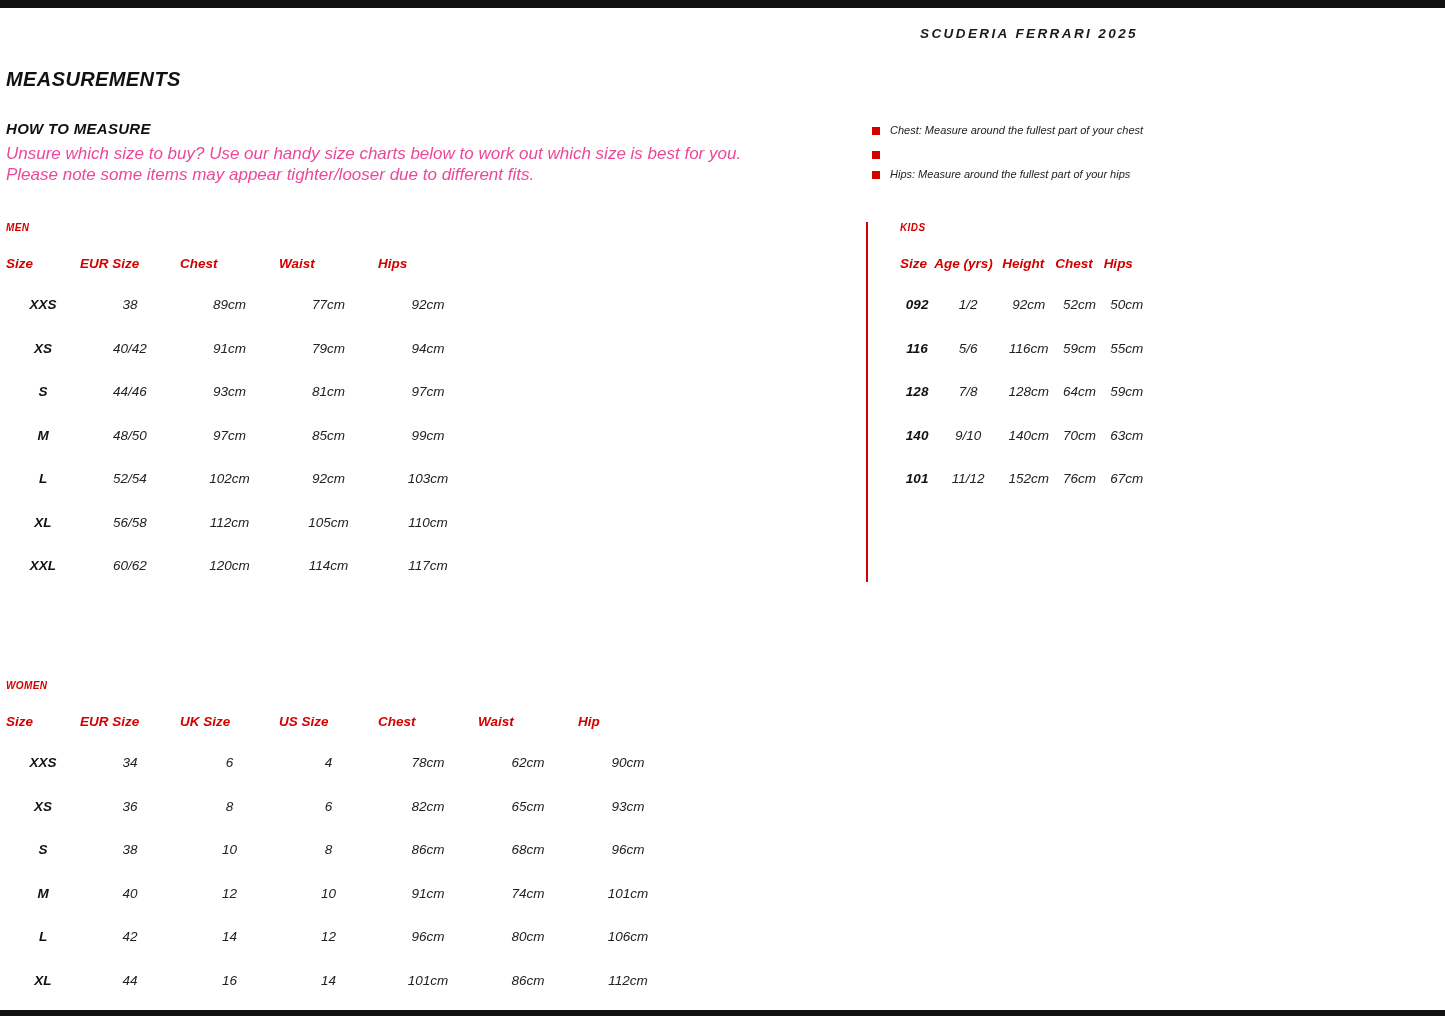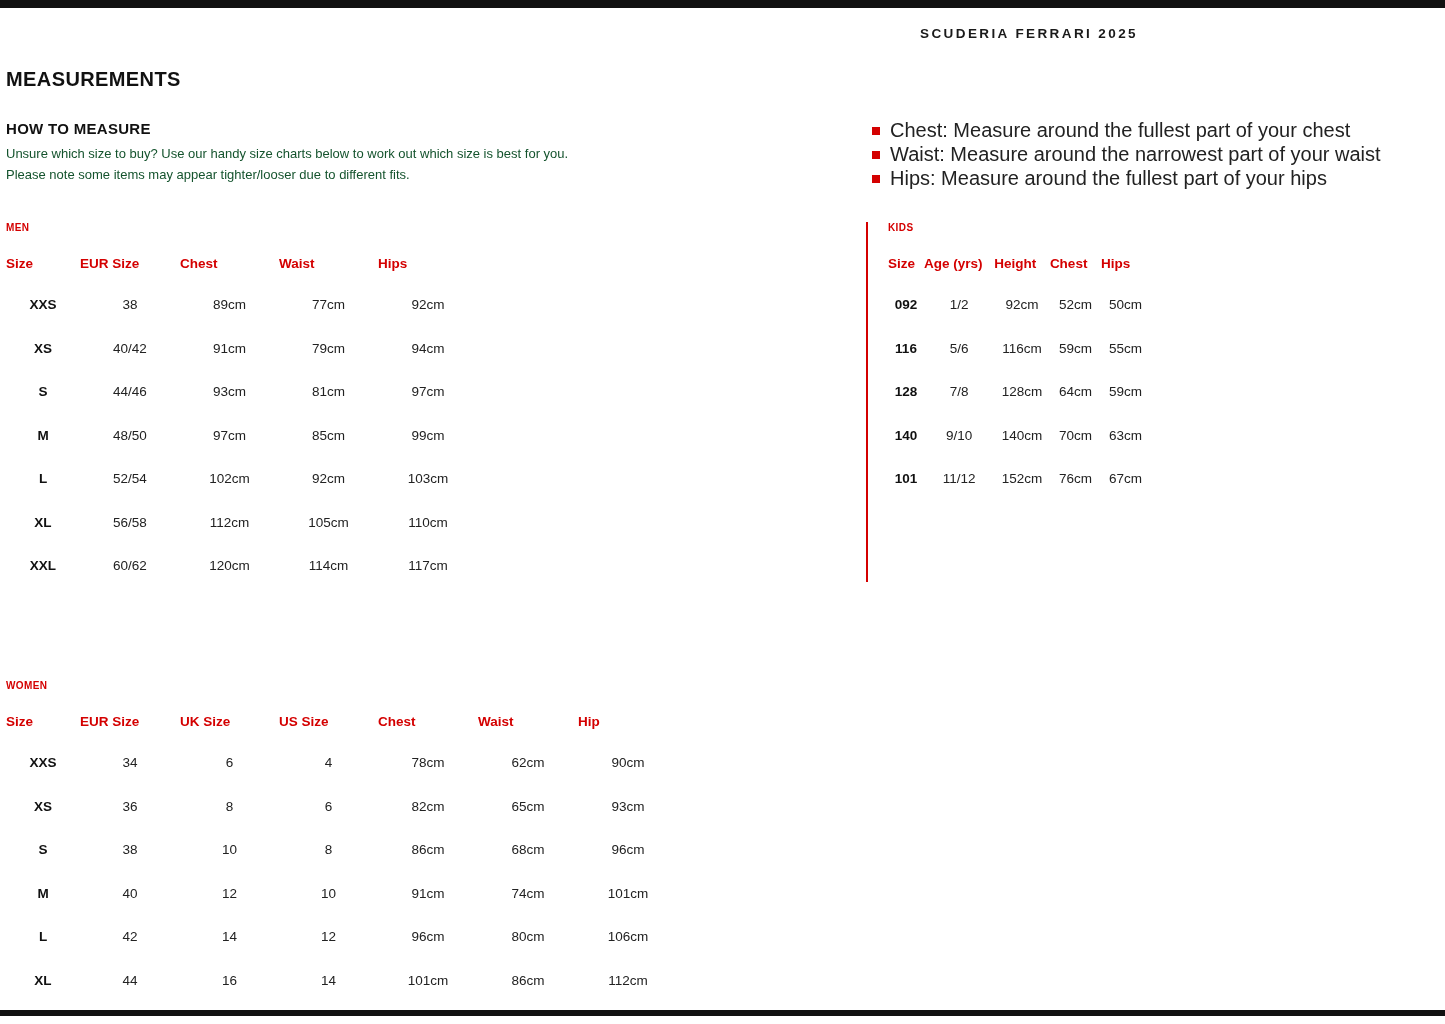--- a/index.html
+++ b/index.html
@@ -30,20 +30,21 @@
     width: 1445px;
     height: 6px;
     background: #111111;
   }
   .page {
     position: absolute;
     left: 0;
     top: 0;
     width: 1150px;
     height: 1024px;
+    font-style: italic;
   }
   .brand-line {
     position: absolute;
     right: 12px;
     top: 26px;
     font-size: 13.5px;
     letter-spacing: 2.4px;
     font-weight: bold;
     color: #1a1a1a;
   }
@@ -63,23 +64,23 @@
     font-size: 15px;
     font-weight: bold;
     letter-spacing: 0.3px;
     color: #111111;
     text-align: right;
   }
   .how-body {
     position: absolute;
     left: 6px;
     top: 143px;
-    font-size: 13px;
+    font-size: 17px;
     line-height: 21px;
-    color: #14532d;
+    color: #ec4899;
     width: 760px;
   }
   .bullets {
     position: absolute;
     left: 872px;
     top: 121px;
     width: 560px;
   }
   .bullet-row {
     display: flex;
@@ -88,21 +89,21 @@
   }
   .bullet-sq {
     width: 8px;
     height: 8px;
     background: #d40000;
     margin-top: 6px;
     margin-right: 10px;
     flex: 0 0 auto;
   }
   .bullet-text {
-    font-size: 20px;
+    font-size: 11px;
     line-height: 18px;
     color: #222222;
   }
   .section-label {
     font-size: 10px;
     font-weight: bold;
     color: #d40000;
     letter-spacing: 0.4px;
   }
   table {
@@ -161,21 +162,21 @@
   #women-section th:nth-child(4), #women-section td:nth-child(4) { width: 97px; }
   #women-section th:nth-child(5), #women-section td:nth-child(5) { width: 98px; }
   #women-section th:nth-child(6), #women-section td:nth-child(6) { width: 98px; }
   #women-section th:nth-child(7), #women-section td:nth-child(7) { width: 98px; }
 
   
   #kids-section {
     position: absolute;
     left: 866px;
     top: 222px;
-    padding-left: 20px;
+    padding-left: 32px;
     border-left: 2px solid #d40000;
     height: 360px;
     box-sizing: border-box;
   }
   #kids-section table {
     margin-top: 10px;
   }
   #kids-section th:nth-child(1), #kids-section td:nth-child(1) { width: 66px; }
   #kids-section th:nth-child(2), #kids-section td:nth-child(2) { width: 110px; }
   #kids-section th:nth-child(3), #kids-section td:nth-child(3) { width: 100px; }
@@ -199,21 +200,20 @@
     <div>Please note some items may appear tighter/looser due to different fits.</div>
   </div>
 
   <div class="bullets">
     <div class="bullet-row">
       <span class="bullet-sq"></span>
       <span class="bullet-text">Chest: Measure around the fullest part of your chest</span>
     </div>
     <div class="bullet-row">
       <span class="bullet-sq"></span>
-      <span class="bullet-text">Waist: Measure around the narrowest part of your waist</span>
     </div>
     <div class="bullet-row">
       <span class="bullet-sq"></span>
       <span class="bullet-text">Hips: Measure around the fullest part of your hips</span>
     </div>
   </div>
 
   <div id="men-section">
     <div class="section-label">MEN</div>
     <table>

